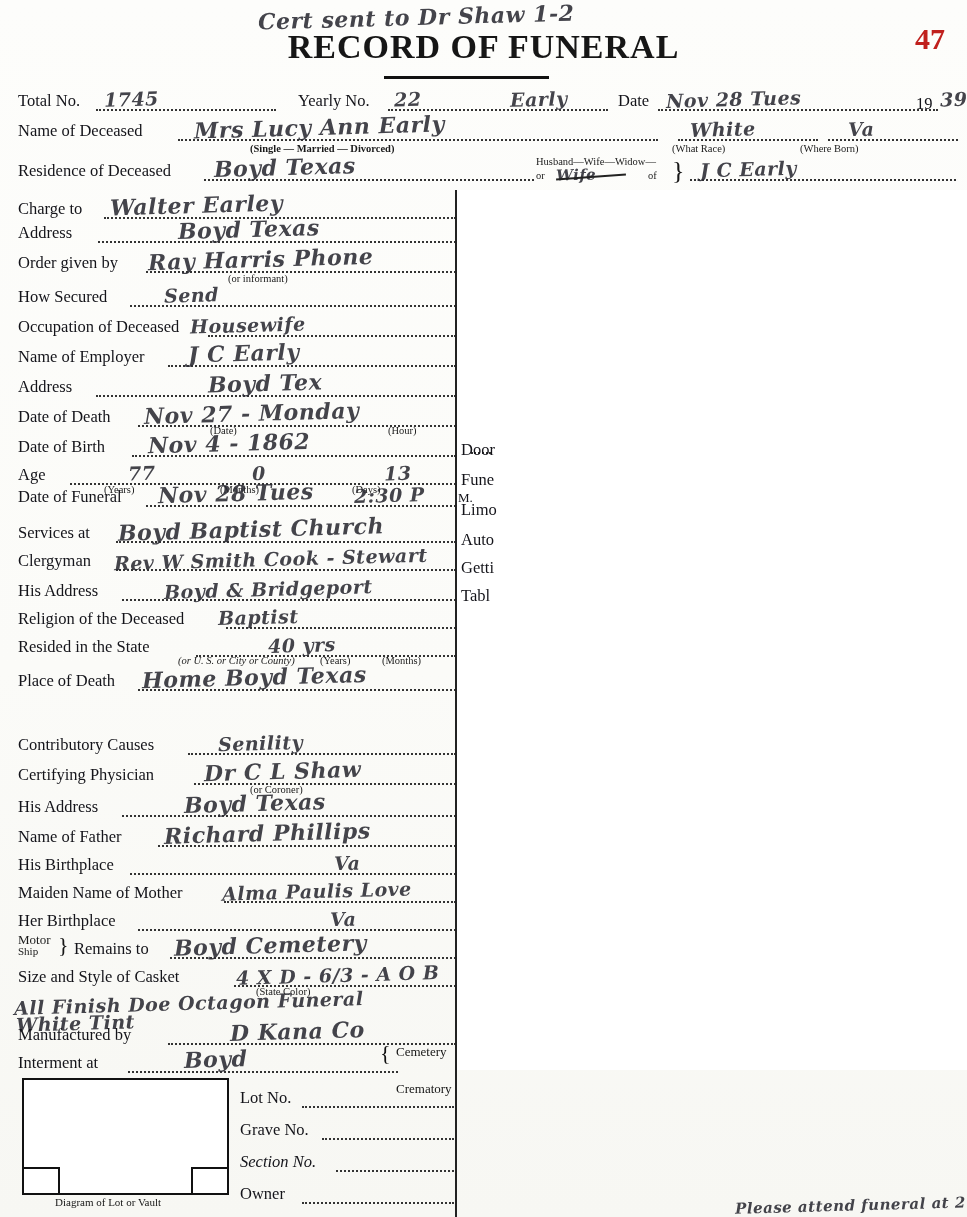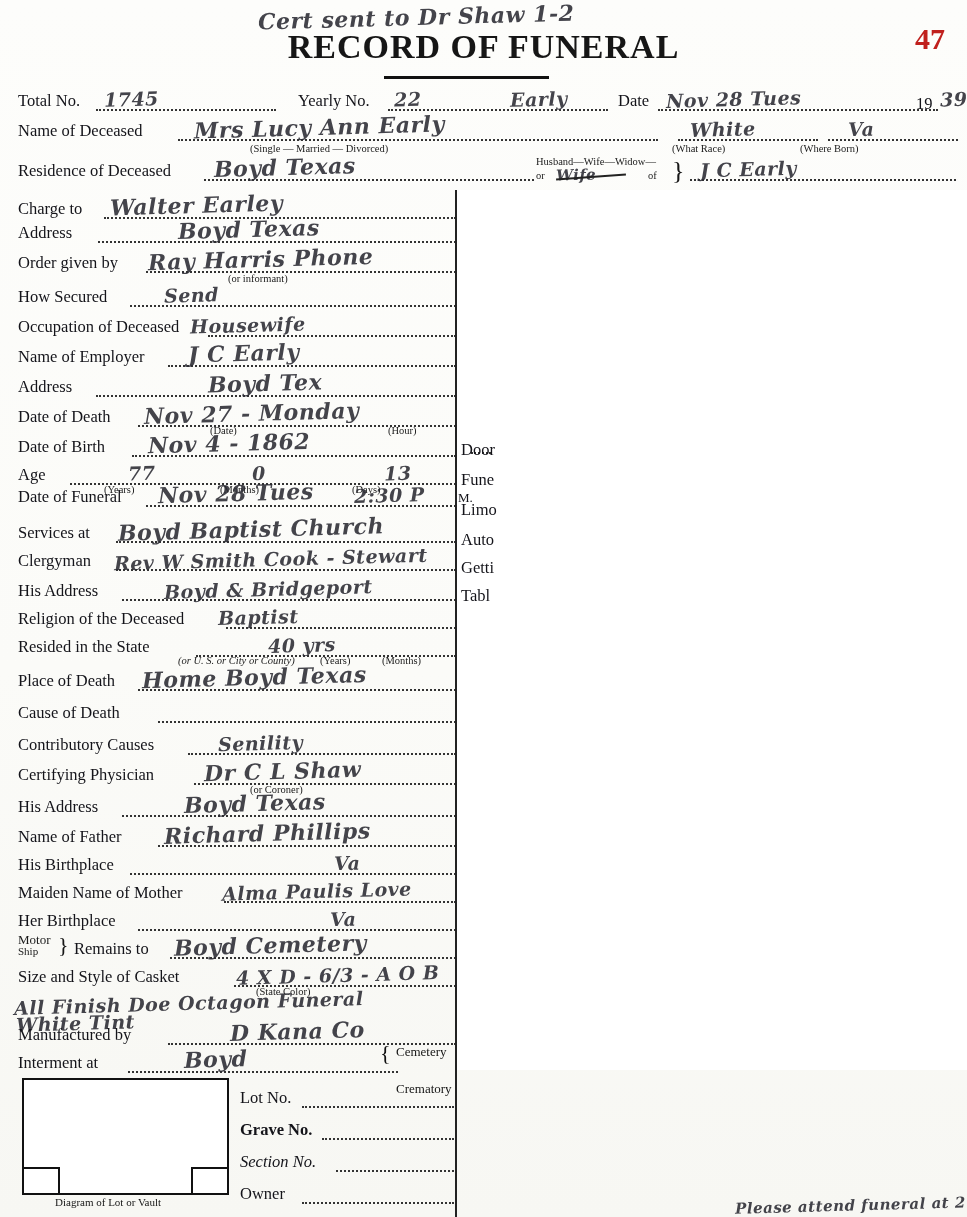--- a/index.html
+++ b/index.html
@@ -120,21 +120,21 @@
 
   <div class="row" style="top:118px;">
     <span class="lbl">Name of Deceased</span>
     <div class="line" style="left:160px;width:480px;"></div>
     <span class="val hw big" style="left:176px;">Mrs Lucy Ann Early</span>
     <div class="line" style="left:660px;width:140px;"></div>
     <span class="val hw mid" style="left:672px;">White</span>
     <div class="line" style="left:810px;width:130px;"></div>
     <span class="val hw mid" style="left:830px;">Va</span>
   </div>
-  <span class="tiny" style="position:absolute;left:250px;top:143px;">(Single — Married — Divorced)</span>
+  <span class="tiny" style="position:absolute;left:250px;top:143px;font-weight:bold;">(Single — Married — Divorced)</span>
   <span class="tiny" style="position:absolute;left:672px;top:143px;">(What Race)</span>
   <span class="tiny" style="position:absolute;left:800px;top:143px;">(Where Born)</span>
 
   <div class="row" style="top:158px;">
     <span class="lbl">Residence of Deceased</span>
     <div class="line" style="left:186px;width:330px;"></div>
     <span class="val hw big" style="left:196px;">Boyd Texas</span>
 
     <span class="tiny" style="left:518px;top:-2px;position:absolute;">Husband—Wife—Widow—</span>
     <span class="tiny" style="left:518px;top:12px;position:absolute;">or</span>
@@ -264,25 +264,20 @@
   <span class="tiny" style="position:absolute;left:178px;top:655px;font-style:italic;">(or U. S. or City or County)</span>
   <span class="tiny" style="position:absolute;left:320px;top:655px;">(Years)</span>
   <span class="tiny" style="position:absolute;left:382px;top:655px;">(Months)</span>
 
   <div class="row" style="top:668px;">
     <span class="lbl">Place of Death</span>
     <div class="line" style="left:120px;width:318px;"></div>
     <span class="val hw big" style="left:124px;">Home  Boyd Texas</span>
   </div>
 
-  <div class="row" style="top:700px;">
-    <span class="lbl">Cause of Death</span>
-    <div class="line" style="left:140px;width:298px;"></div>
-    <span class="val hw mid" style="left:150px;"></span>
-  </div>
 
   <div class="row" style="top:732px;">
     <span class="lbl">Contributory Causes</span>
     <div class="line" style="left:170px;width:268px;"></div>
     <span class="val hw mid" style="left:200px;">Senility</span>
   </div>
 
   <div class="row" style="top:762px;">
     <span class="lbl">Certifying Physician</span>
     <div class="line" style="left:176px;width:262px;"></div>
@@ -356,21 +351,21 @@
   <div id="lot-diagram">
     <div class="notch-l"></div>
     <div class="notch-r"></div>
   </div>
   <span id="lot-caption">Diagram of Lot or Vault</span>
 
   <div class="brow" style="top:1086px;">
     <span class="lbl">Lot No.</span>
     <div class="line" style="left:62px;width:152px;"></div>
   </div>
-  <div class="brow" style="top:1118px;font-weight:bold;">
+  <div class="brow" style="top:1118px;">
     <span class="lbl">Grave No.</span>
     <div class="line" style="left:82px;width:132px;"></div>
   </div>
   <div class="brow" style="top:1150px;font-style:italic;">
     <span class="lbl">Section No.</span>
     <div class="line" style="left:96px;width:118px;"></div>
   </div>
   <div class="brow" style="top:1182px;">
     <span class="lbl">Owner</span>
     <div class="line" style="left:62px;width:152px;"></div>

